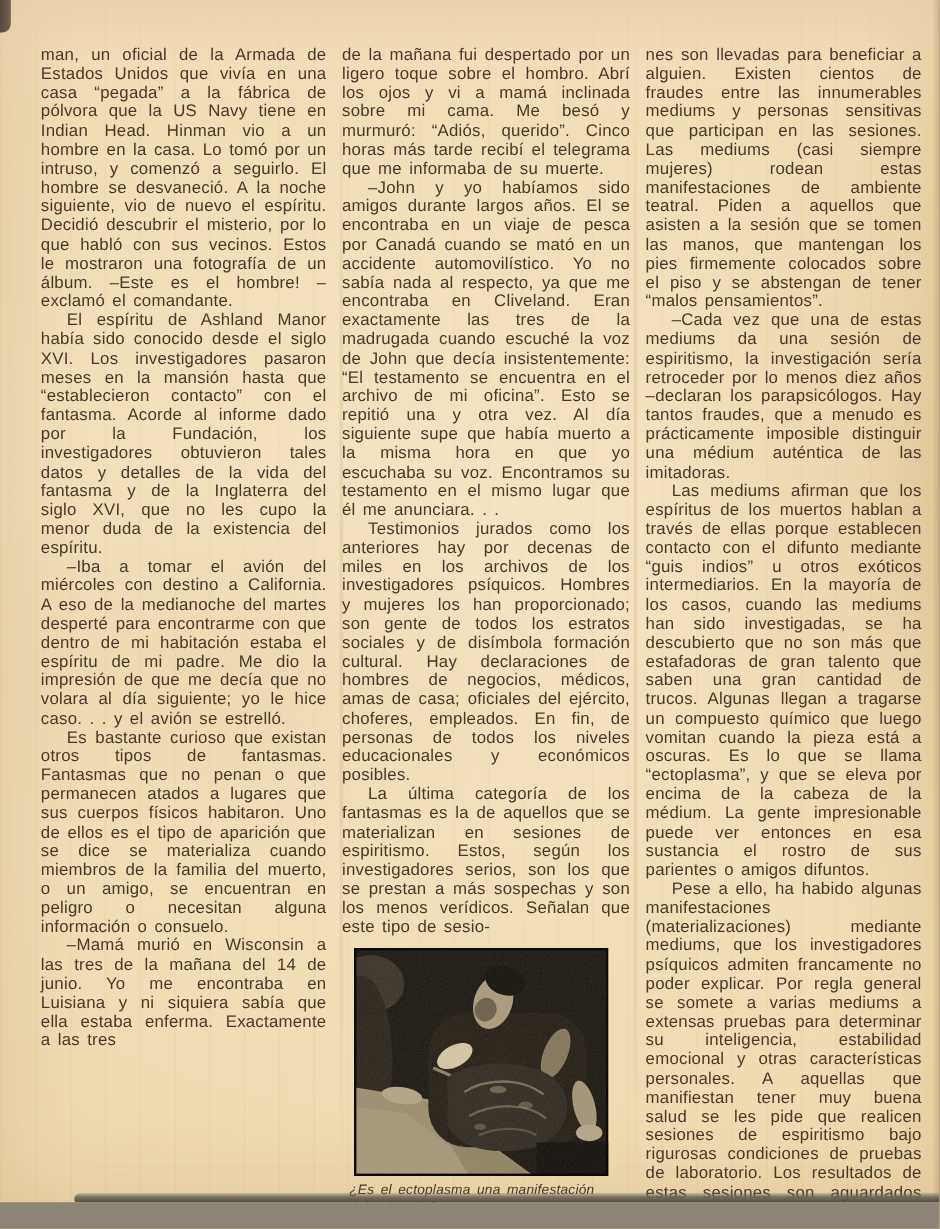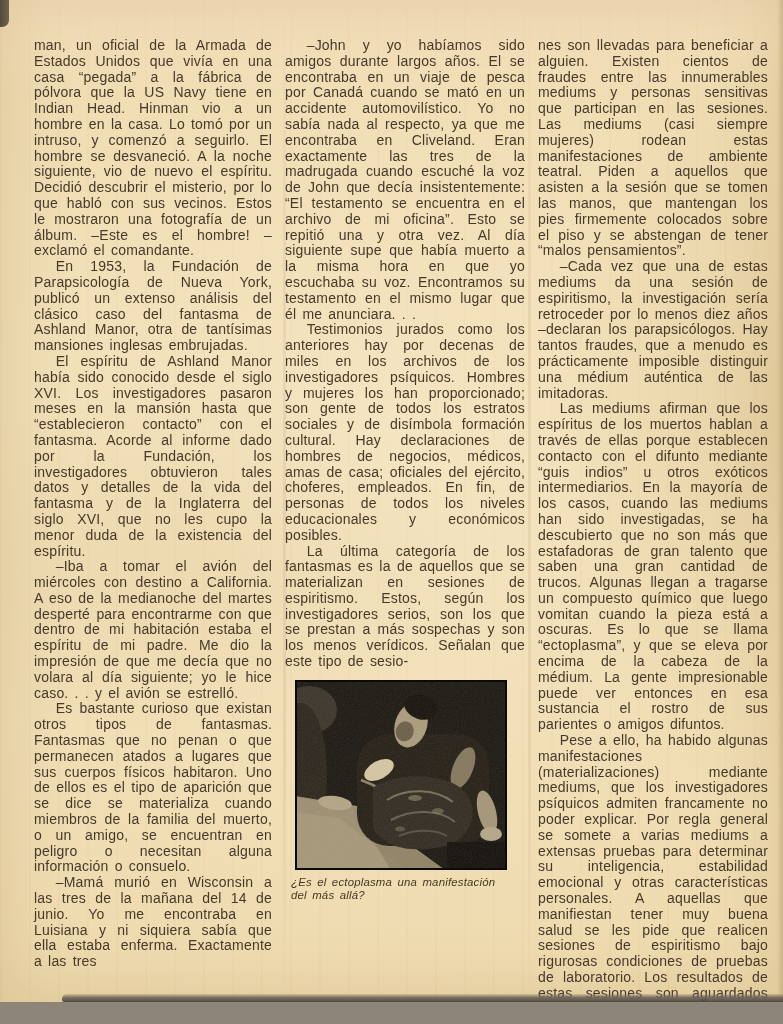--- a/index.html
+++ b/index.html
@@ -78,28 +78,28 @@
 </style>
 </head>
 <body>
 
 <div class="page">
 
   <div class="content">
 
     <div class="col">
       <p class="cont">man, un oficial de la Armada de Estados Unidos que vivía en una casa “pegada” a la fábrica de pólvora que la US Navy tiene en Indian Head. Hinman vio a un hombre en la casa. Lo tomó por un intruso, y comenzó a seguirlo. El hombre se desvaneció. A la noche siguiente, vio de nuevo el espíritu. Decidió descubrir el misterio, por lo que habló con sus vecinos. Estos le mostraron una fotografía de un álbum. –Este es el hombre! –exclamó el comandante.</p>
-      <p>En 1953, la Fundación de Parapsicología de Nueva York, publicó un extenso análisis del clásico caso del fantasma de Ashland Manor, otra de tantísimas mansiones inglesas embrujadas.</p>
       <p>El espíritu de Ashland Manor había sido conocido desde el siglo XVI. Los investigadores pasaron meses en la mansión hasta que “establecieron contacto” con el fantasma. Acorde al informe dado por la Fundación, los investigadores obtuvieron tales datos y detalles de la vida del fantasma y de la Inglaterra del siglo XVI, que no les cupo la menor duda de la existencia del espíritu.</p>
       <p>–Iba a tomar el avión del miércoles con destino a California. A eso de la medianoche del martes desperté para encontrarme con que dentro de mi habitación estaba el espíritu de mi padre. Me dio la impresión de que me decía que no volara al día siguiente; yo le hice caso. . . y el avión se estrelló.</p>
       <p>Es bastante curioso que existan otros tipos de fantasmas. Fantasmas que no penan o que permanecen atados a lugares que sus cuerpos físicos habitaron. Uno de ellos es el tipo de aparición que se dice se materializa cuando miembros de la familia del muerto, o un amigo, se encuentran en peligro o necesitan alguna información o consuelo.</p>
       <p>–Mamá murió en Wisconsin a las tres de la mañana del 14 de junio. Yo me encontraba en Luisiana y ni siquiera sabía que ella estaba enferma. Exactamente a las tres</p>
     </div>
 
     <div class="col">
+      <p class="cont">de la mañana fui despertado por un ligero toque sobre el hombro. Abrí los ojos y vi a mamá inclinada sobre mi cama. Me besó y murmuró: “Adiós, querido”. Cinco horas más tarde recibí el telegrama que me informaba de su muerte.</p>
       <p>–John y yo habíamos sido amigos durante largos años. El se encontraba en un viaje de pesca por Canadá cuando se mató en un accidente automovilístico. Yo no sabía nada al respecto, ya que me encontraba en Cliveland. Eran exactamente las tres de la madrugada cuando escuché la voz de John que decía insistentemente: “El testamento se encuentra en el archivo de mi oficina”. Esto se repitió una y otra vez. Al día siguiente supe que había muerto a la misma hora en que yo escuchaba su voz. Encontramos su testamento en el mismo lugar que él me anunciara. . .</p>
       <p>Testimonios jurados como los anteriores hay por decenas de miles en los archivos de los investigadores psíquicos. Hombres y mujeres los han proporcionado; son gente de todos los estratos sociales y de disímbola formación cultural. Hay declaraciones de hombres de negocios, médicos, amas de casa; oficiales del ejército, choferes, empleados. En fin, de personas de todos los niveles educacionales y económicos posibles.</p>
       <p>La última categoría de los fantasmas es la de aquellos que se materializan en sesiones de espiritismo. Estos, según los investigadores serios, son los que se prestan a más sospechas y son los menos verídicos. Señalan que este tipo de sesio-</p>
 
       <figure class="photo">
         <svg width="212" height="190" viewBox="0 0 212 190" xmlns="http://www.w3.org/2000/svg">
           <defs>
             <filter id="grain" x="0" y="0" width="100%" height="100%">
               <feTurbulence type="fractalNoise" baseFrequency="0.85" numOctaves="2" result="n"></feTurbulence>
               <feColorMatrix in="n" type="matrix" values="0 0 0 0 0.75  0 0 0 0 0.70  0 0 0 0 0.58  0 0 0 0.5 0"></feColorMatrix>

